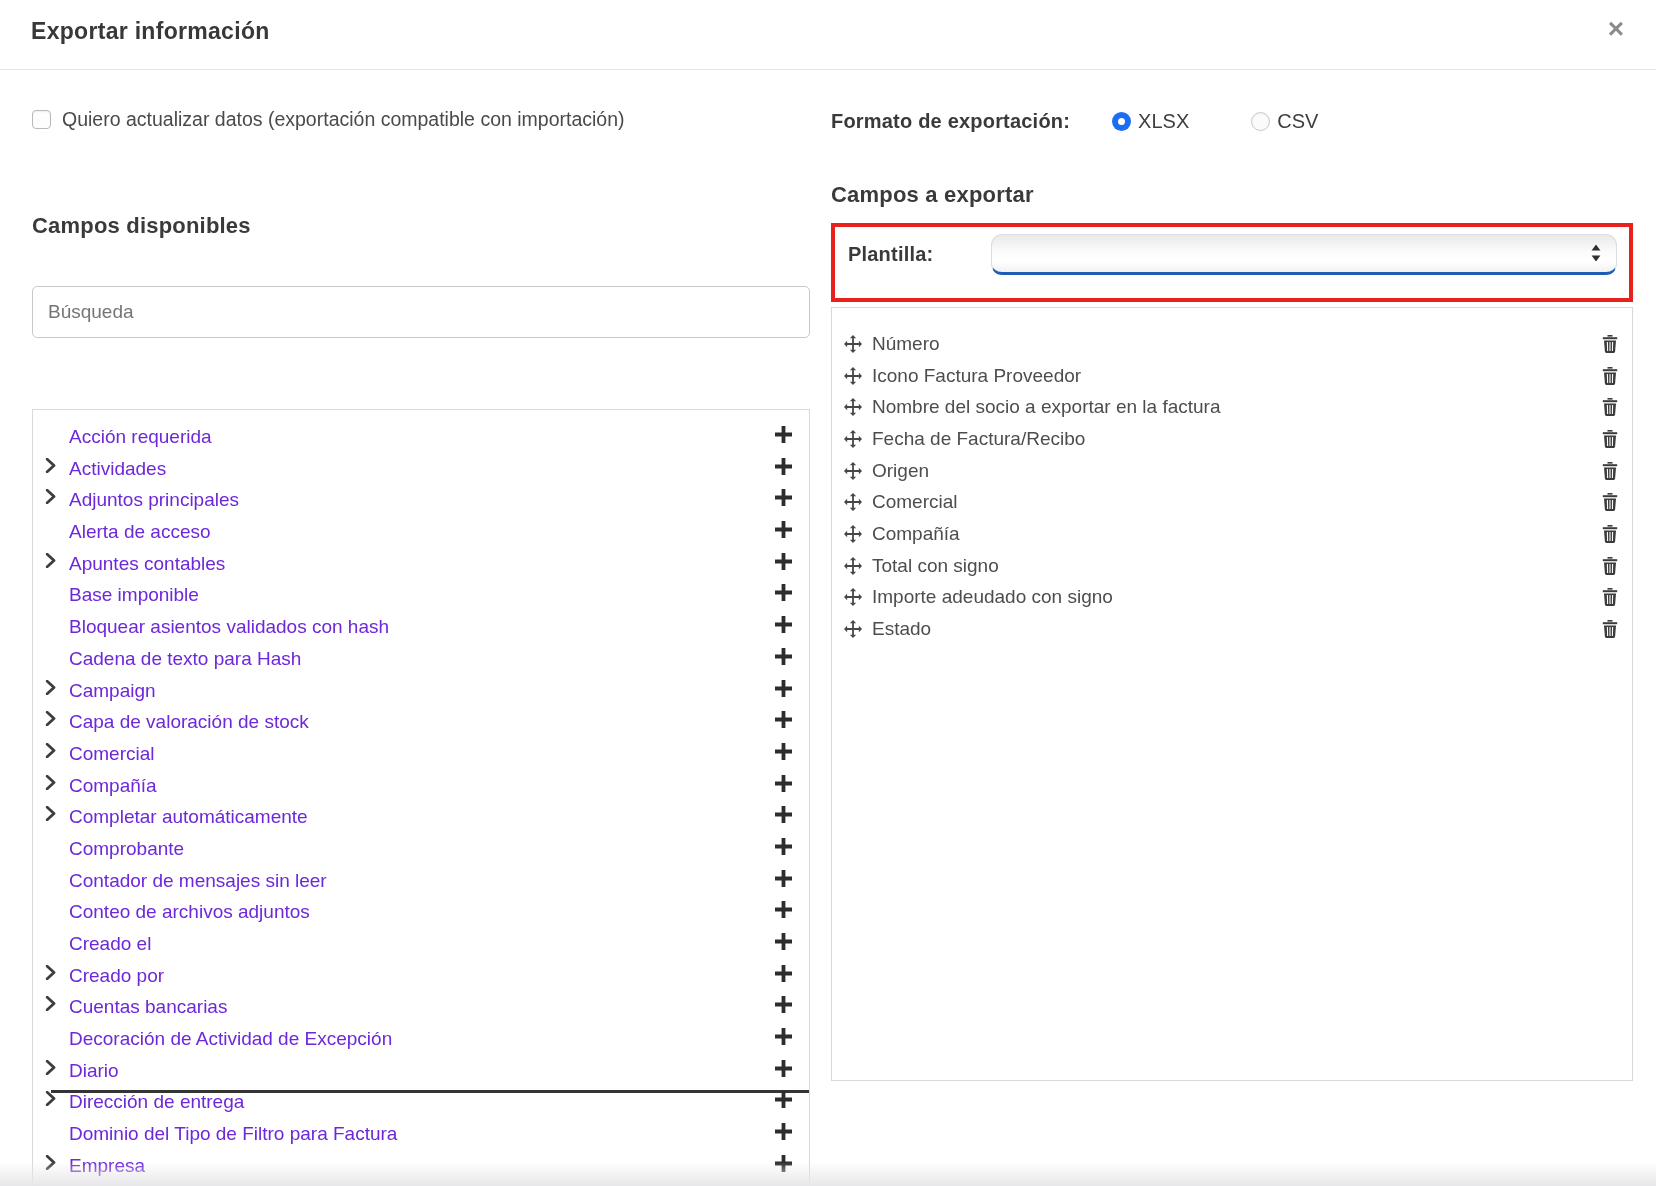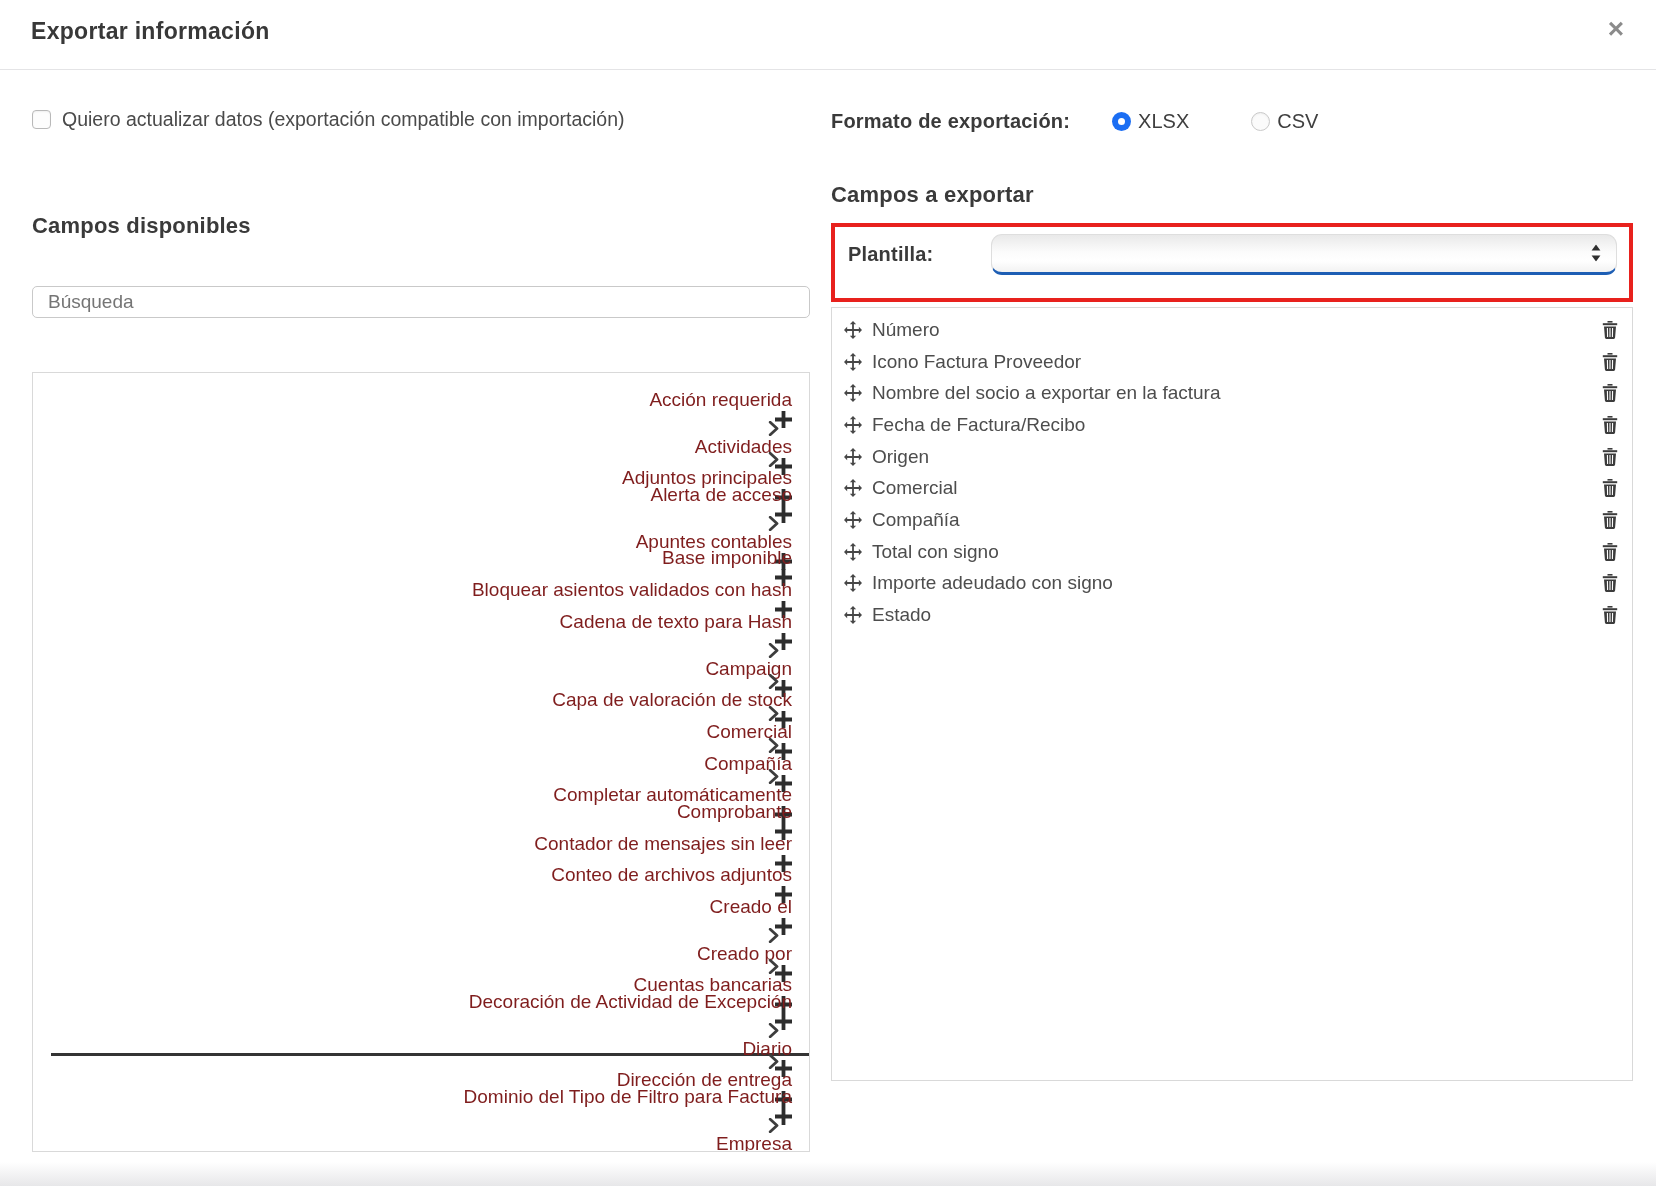--- a/index.html
+++ b/index.html
@@ -38,36 +38,36 @@
     background:#fdfdfd; box-shadow:inset 0 1px 2px rgba(0,0,0,.06);
     margin-right:11px; flex:none; cursor:pointer;
   }
   .chk-label { font-size:19.5px; color:#4a4a4a; }
 
   
   .col-heading { height:28px; font-size:22px; font-weight:700; color:#3a3a3a; margin-bottom:13px; letter-spacing:.2px;margin-top:28px; }
 
   
   .search-input {
-    width:100%; height:32px; border:1px solid #c9c9c9; border-radius:5px;
-    padding:0 15px; font-size:19px; color:#4a4a4a; margin-bottom:22px;
+    width:100%; height:52px; border:1px solid #c9c9c9; border-radius:5px;
+    padding:0 15px; font-size:19px; color:#4a4a4a; margin-bottom:39px;
     font-family:"Liberation Sans", sans-serif; outline:none;
   }
   .search-input::placeholder { color:#757575; }
 
   
   .list-box {
     border:1px solid #d9d9d9; overflow:hidden; background:#fff;
   }
   .list-box.available { height:780px; padding-top:16px; }
-  .list-box.selected  { height:774px; padding:6px 14px 0 12px; }
+  .list-box.selected  { height:774px; padding:20px 14px 0 12px; }
 
   .avail-row {
-    height:31.7px; display:flex; align-items:flex-end; padding:0 17px 0 12px;
-    font-size:19px; color:#7f1d1d; cursor:pointer;flex-direction:column;
+    height:31.7px; display:flex; align-items:flex-start; padding:0 17px 0 12px;
+    font-size:19px; color:#6d28d9; cursor:pointer;
   }
   .avail-row .chev-box { width:24px; flex:none; display:flex; align-items:center; }
   .avail-row .avail-label { flex:1; min-width:0; white-space:nowrap; }
   .avail-row .plus-box { flex:none; display:flex; align-items:center; cursor:pointer; }
   .list-divider { height:3px; background:#343434; margin:-1.5px 0 -1.5px 18px; }
 
   .sel-row {
     height:31.7px; display:flex; align-items:center;
     font-size:19px; color:#4d4d4d;
   }

